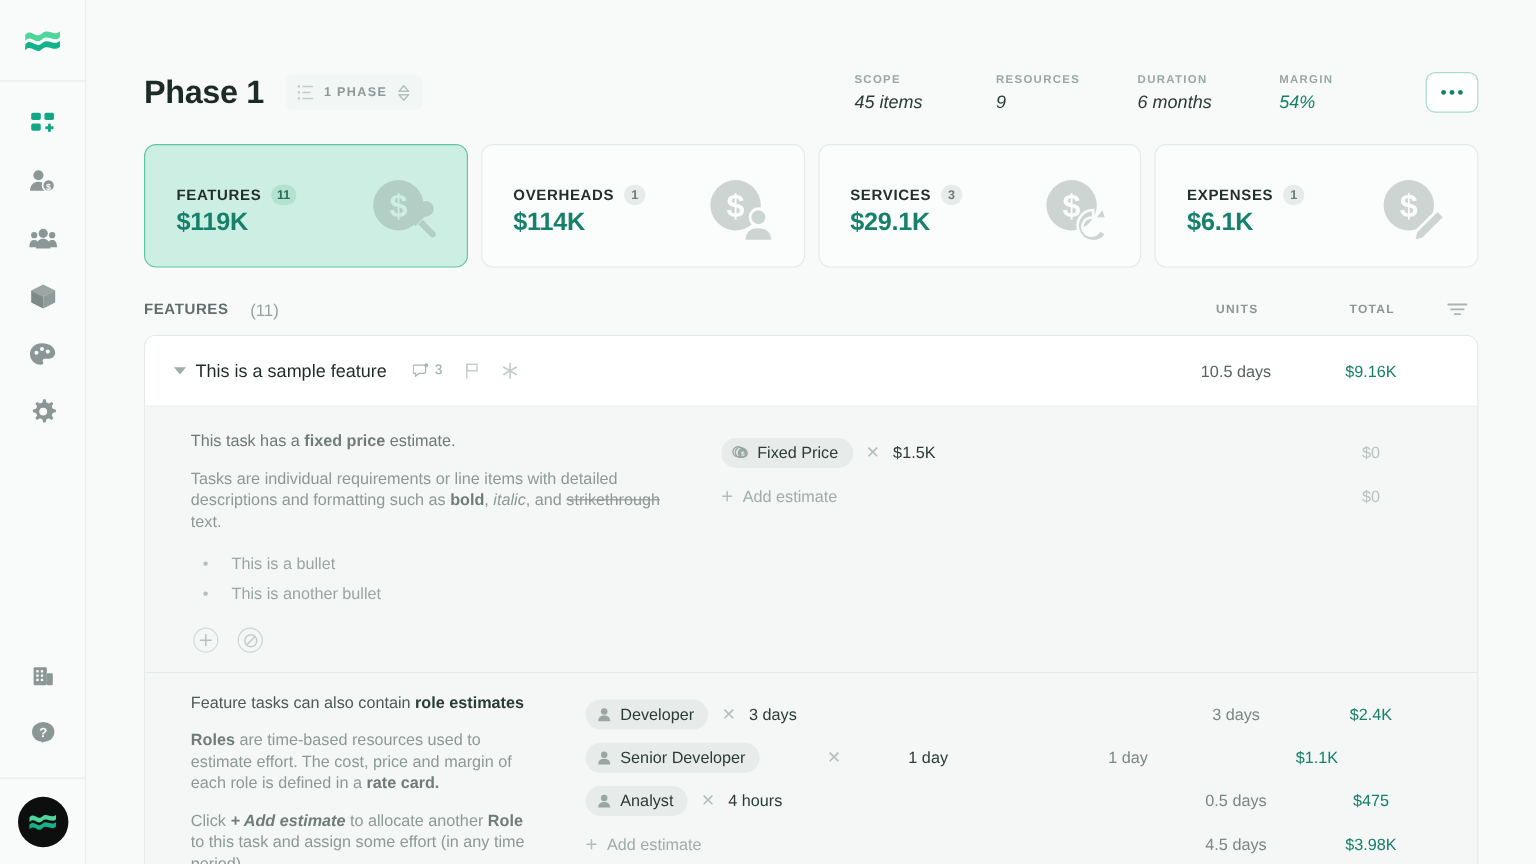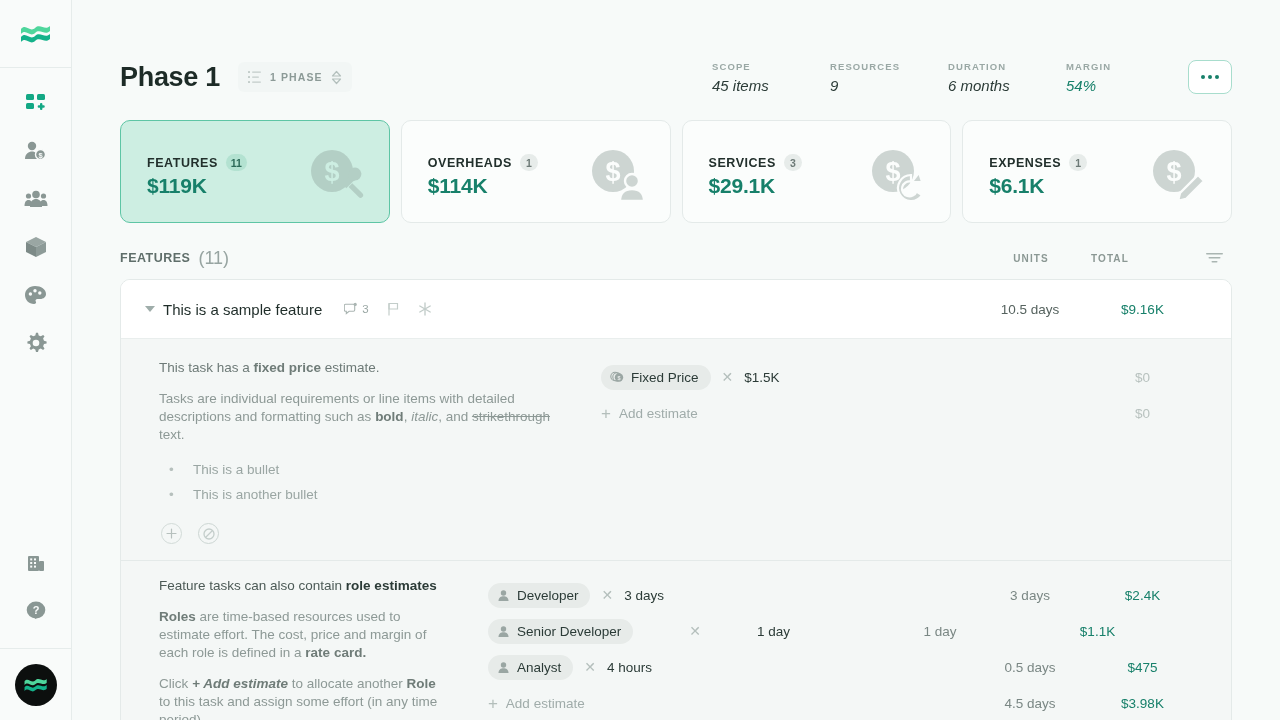--- a/index.html
+++ b/index.html
@@ -147,28 +147,28 @@
   .card.active .card-icon { opacity: 0.55; }
 
   
   .table-head {
     display: flex; align-items: center;
     padding: 0 48px;
     height: 42px;
     margin-top: 14px;
   }
   .th-title { font-size: 12.5px; font-weight: 700; letter-spacing: 0.5px; color: #5f6e6a; text-transform: uppercase; }
-  .th-count { font-size: 18px; font-weight: 400; color: #97a4a1; margin-left: 8px; }
+  .th-count { font-size: 14px; font-weight: 400; color: #97a4a1; margin-left: 18px; }
   .th-spacer { flex: 1 1 auto; }
   .th-units {
     width: 120px; text-align: center;
     font-size: 10px; font-weight: 700; letter-spacing: 1.1px; color: #8b9894; text-transform: uppercase;
   }
   .th-total {
-    width: 105px; 
+    width: 105px; text-align: center;
     font-size: 10px; font-weight: 700; letter-spacing: 1.1px; color: #8b9894; text-transform: uppercase;
   }
   .th-filter { width: 36px; display: flex; justify-content: center; cursor: pointer; }
 
   
   .rows {
     margin: 0 48px;
     border: 1px solid #e4eae9;
     border-radius: 10px 10px 0 0;
     background: #ffffff;

